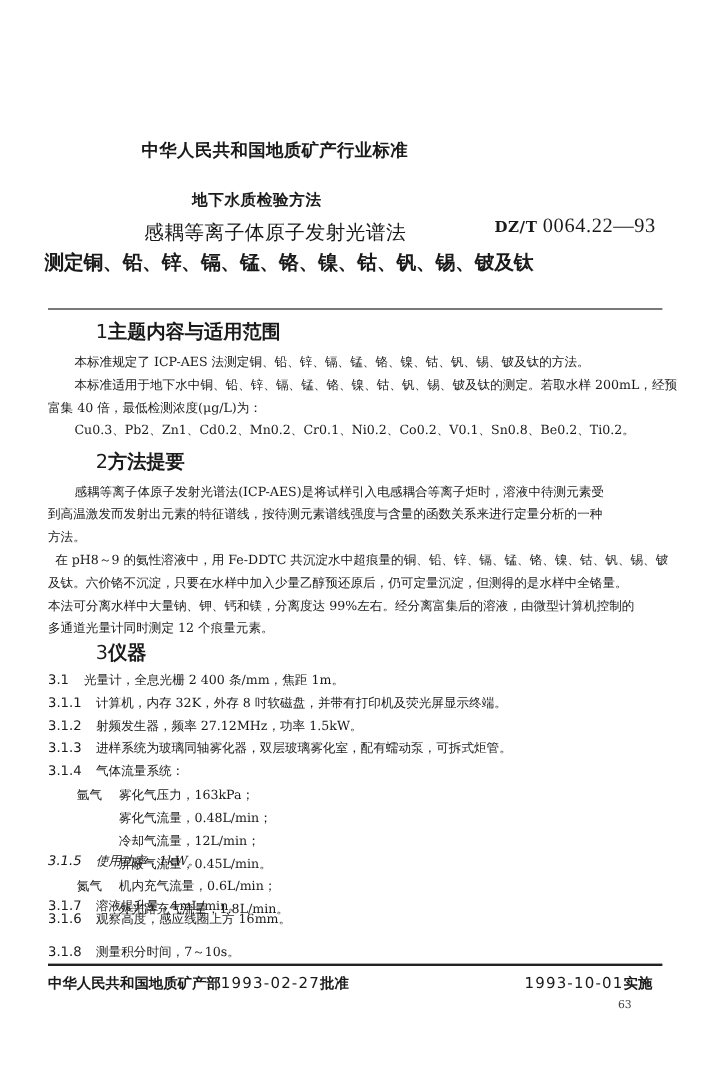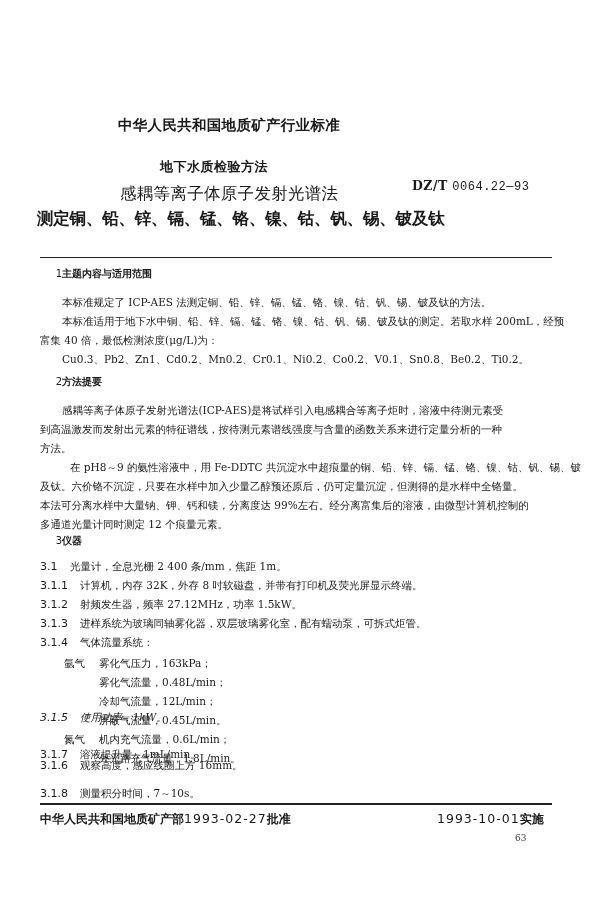--- a/index.html
+++ b/index.html
@@ -9,25 +9,25 @@
     }
     .abs { position: absolute; white-space: nowrap; }
     .sans { font-family: "DejaVu Sans", "Liberation Sans", sans-serif; text-align: right; }
     .serif { font-family: "DejaVu Serif", "Liberation Serif", serif; }
     .header-org { left: 118px; top: 116px; font-size: 14.5px; font-weight: bold; letter-spacing: 0.3px; }
     .t1 { left: 160px; top: 158px; font-size: 13px; font-weight: bold; letter-spacing: 0.5px; }
     .t2 { left: 120px; top: 183px; font-size: 16.5px; font-weight: normal; letter-spacing: 0.3px; }
     .t3 { left: 37px; top: 208px; font-size: 16.5px; font-weight: bold; letter-spacing: -0.2px; }
     .std-code { left: 412px; top: 178px; font-size: 12.5px; letter-spacing: 0.5px; }
     .std-code .dz { font-weight: bold; font-family: "DejaVu Serif", "Liberation Serif", serif; }
-    .std-code .num { font-family: Liberation Mono, monospace; font-size: 12px; }
+    .std-code .num { font-family: Liberation Serif, serif; font-size: 17px; }
     .rule { position: absolute; height: 0; border-top: 1.5px solid #222; }
     .rule-top { left: 40px; top: 257px; width: 512px; }
     .rule-bottom { left: 40px; top: 803px; width: 512px; border-top-width: 2px; }
-    .sec { font-size: 10px; font-weight: bold; }
+    .sec { font-size: 16px; font-weight: bold; margin-left: 28px; }
     .sec .n { display: inline-block; width: 22px; font-weight: normal; }
     .p { font-size: 10.5px; line-height: 19px; }
     .item { font-size: 10.5px; }
     .item .no { display: inline-block; width: 40px; font-family: "DejaVu Sans", "Liberation Sans", sans-serif; font-size: 11px; }
     .footer-left { left: 40px; top: 811px; font-size: 12px; font-weight: bold; }
     .footer-left .date { font-weight: normal; font-family: "DejaVu Sans", "Liberation Sans", sans-serif; letter-spacing: 1px; font-size: 12.5px; }
     .footer-right { left: 437px; top: 811px; font-size: 12.5px; }
     .footer-right .date { letter-spacing: 1px; }
     .footer-right .lbl { font-weight: bold; font-size: 12px; }
     .page-no { left: 515px; top: 833px; font-size: 9px; color: #444; }
@@ -55,21 +55,21 @@
 <div class="abs p" style="left:62px; top:312px;">本标准适用于地下水中铜、铅、锌、镉、锰、铬、镍、钴、钒、锡、铍及钛的测定。若取水样 200mL，经预</div>
 <div class="abs p" style="left:40px; top:331px;">富集 40 倍，最低检测浓度(μg/L)为：</div>
 <div class="abs p" style="left:62px; top:350px;">Cu0.3、Pb2、Zn1、Cd0.2、Mn0.2、Cr0.1、Ni0.2、Co0.2、V0.1、Sn0.8、Be0.2、Ti0.2。</div>
 
 <div class="abs sec sans" style="left:40px; top:375px;">
   <span class="n">2</span><span>方法提要</span>
 </div>
 <div class="abs p" style="left:62px; top:401px;">感耦等离子体原子发射光谱法(ICP-AES)是将试样引入电感耦合等离子炬时，溶液中待测元素受</div>
 <div class="abs p" style="left:40px; top:420px;">到高温激发而发射出元素的特征谱线，按待测元素谱线强度与含量的函数关系来进行定量分析的一种</div>
 <div class="abs p" style="left:40px; top:439px;">方法。</div>
-<div class="abs p" style="left:70px; top:458px;">在 pH8～9 的氨性溶液中，用 Fe-DDTC 共沉淀水中超痕量的铜、铅、锌、镉、锰、铬、镍、钴、钒、锡、铍</div>
+<div class="abs p" style="left:46px; top:458px;">在 pH8～9 的氨性溶液中，用 Fe-DDTC 共沉淀水中超痕量的铜、铅、锌、镉、锰、铬、镍、钴、钒、锡、铍</div>
 <div class="abs p" style="left:40px; top:477px;">及钛。六价铬不沉淀，只要在水样中加入少量乙醇预还原后，仍可定量沉淀，但测得的是水样中全铬量。</div>
 <div class="abs p" style="left:40px; top:496px;">本法可分离水样中大量钠、钾、钙和镁，分离度达 99%左右。经分离富集后的溶液，由微型计算机控制的</div>
 <div class="abs p" style="left:40px; top:515px;">多通道光量计同时测定 12 个痕量元素。</div>
 
 <div class="abs sec sans" style="left:40px; top:534px;">
   <span class="n">3</span><span>仪器</span>
 </div>
 
 <div class="abs item" style="left:40px; top:560px;">
   <span class="no" style="width:30px;">3.1</span><span>光量计，全息光栅 2 400 条/mm，焦距 1m。</span>

